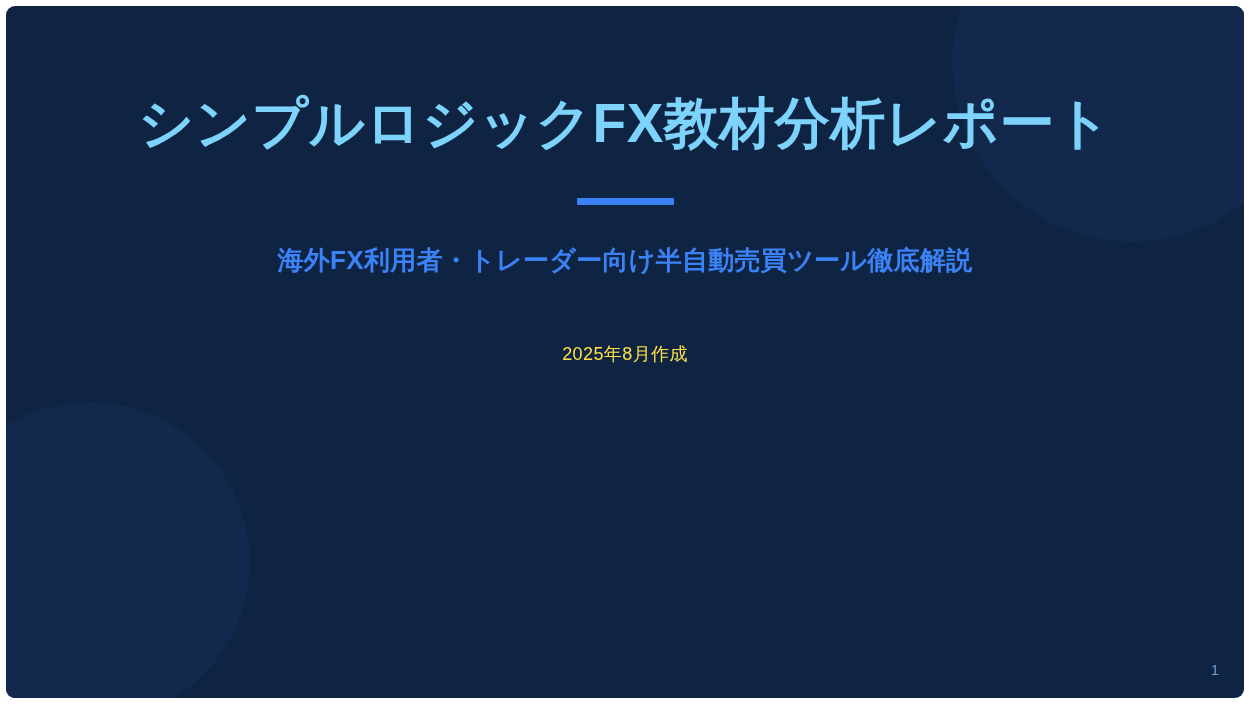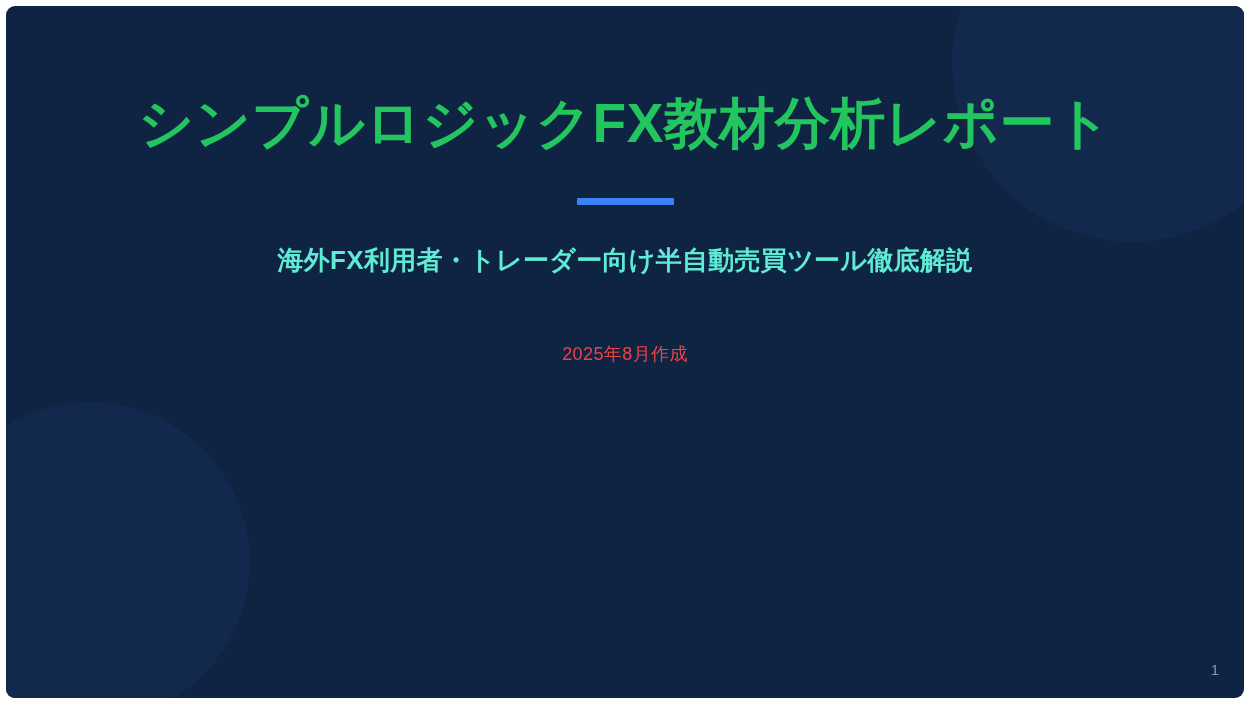--- a/index.html
+++ b/index.html
@@ -62,21 +62,21 @@
     display: flex;
     flex-direction: column;
     align-items: center;
     z-index: 2;
   }
 
   .title {
     margin-top: 85px;
     font-size: 55px;
     font-weight: bold;
-    color: #22c55e;
+    color: #7dd3fc;
     letter-spacing: 0.5px;
     line-height: 1.18;
     text-align: center;
     white-space: nowrap;
   }
 
   .divider {
     margin-top: 42px;
     width: 97px;
     height: 7px;
@@ -86,30 +86,30 @@
 
   .subtitle-block {
     margin-top: 36px;
     text-align: center;
     line-height: 1.52;
   }
 
   .subtitle-line {
     font-size: 26px;
     font-weight: bold;
-    color: #5eead4;
+    color: #3b82f6;
     letter-spacing: 0.3px;
     white-space: nowrap;
   }
 
   .date-line {
     margin-top: 62px;
     font-size: 18px;
     font-weight: normal;
-    color: #ef4444;
+    color: #fde047;
     letter-spacing: 0.4px;
   }
 
   .page-number {
     position: absolute;
     right: 25px;
     bottom: 20px;
     font-size: 15px;
     color: #6f9ccd;
     z-index: 3;

